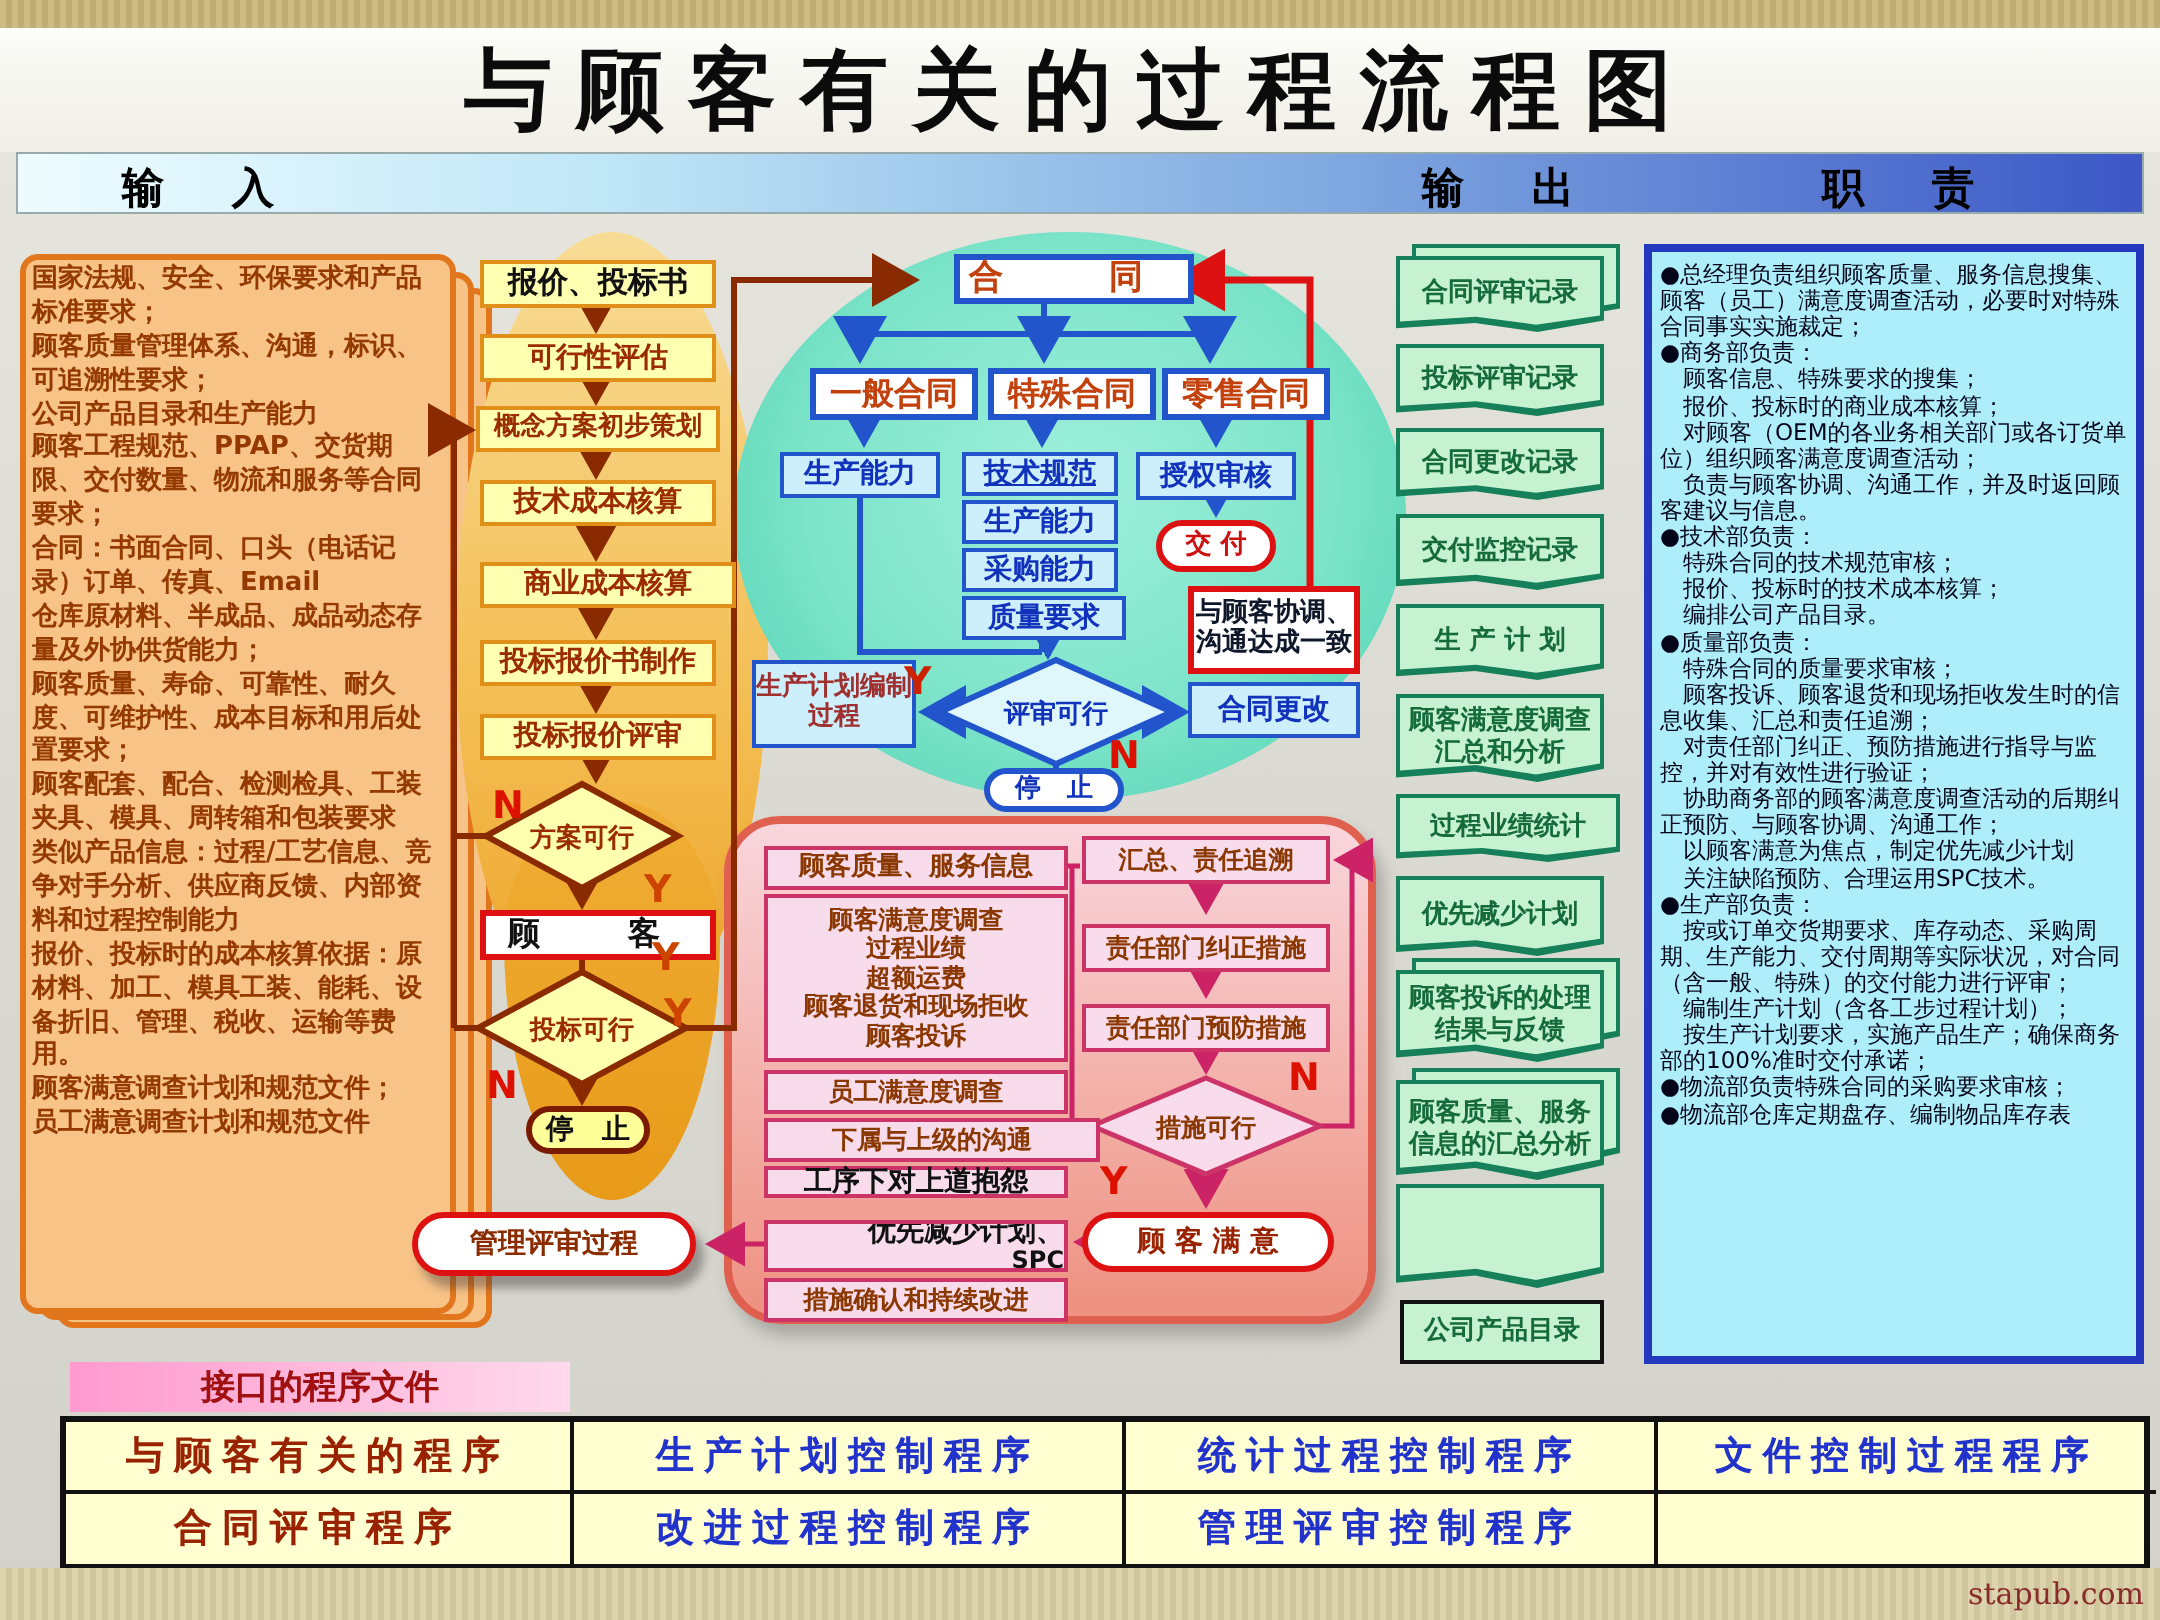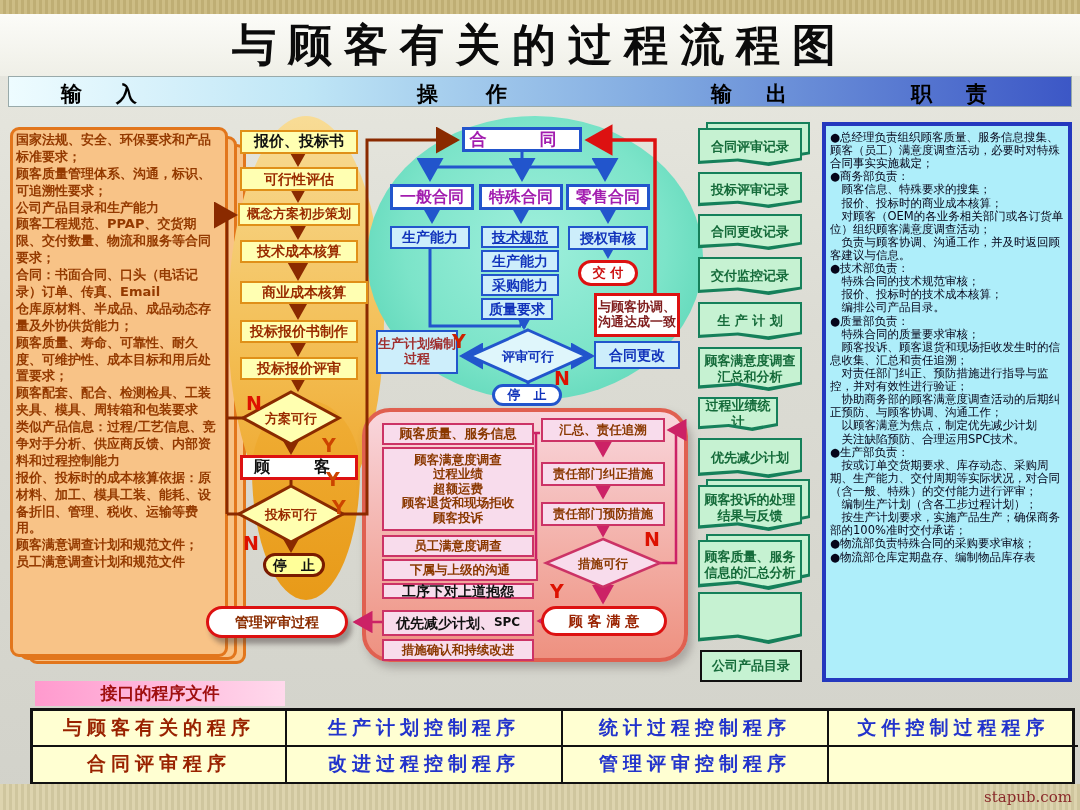--- a/index.html
+++ b/index.html
@@ -25,21 +25,21 @@
   
   .teardrop{position:absolute;z-index:1;}
   .tealellipse{position:absolute;left:367px;top:116px;width:336px;height:284px;border-radius:50%;z-index:1;
        background:radial-gradient(ellipse at 50% 45%,#9fefdc 0%,#7ce4c9 55%,#4bcfae 100%);}
   .pinksection{position:absolute;left:362px;top:408px;width:326px;height:254px;border-radius:28px;z-index:1;
        background:linear-gradient(180deg,#f9d6dd 0%,#f3b0a8 55%,#ee9180 100%);
        border:4px solid #e06050;box-sizing:border-box;box-shadow:4px 6px 8px rgba(90,80,80,.35);}
   
   .ybox{background:#ffffb2;border:2.5px solid #e09018;color:#9a2c00;font-weight:bold;font-size:14px;}
   .bbox{background:#cdeefb;border:2.5px solid #2255cc;color:#1133bb;font-weight:bold;font-size:14px;}
-  .bboxw{background:#fff;border:3px solid #2255cc;color:#a21caf;font-weight:bold;}
+  .bboxw{background:#fff;border:3px solid #2255cc;color:#c2410c;font-weight:bold;margin-left:15px;}
   .redb{background:#fff;border:3px solid #dd1111;}
   .pbox{background:#f8dcec;border:2px solid #cc3366;color:#8a3800;font-weight:bold;font-size:12.5px;}
   .gdoc{position:absolute;background:#15805a;z-index:3;
        clip-path:polygon(0 0,100% 0,100% 85%,68% 100%,38% 88%,0 95%);}
   .gdoc .din{position:absolute;left:2px;top:2px;right:2px;bottom:3px;background:#c6f2d2;
        clip-path:polygon(0 0,100% 0,100% 84%,68% 98%,38% 86%,0 93%);
        display:flex;align-items:center;justify-content:center;text-align:center;
        color:#156b3a;font-weight:bold;font-size:13px;line-height:1.2;padding:0 2px;}
   .bluepanel{position:absolute;left:822px;top:122px;width:250px;height:560px;z-index:3;
        background:#aeeefa;border:4px solid #2438bе;border:4px solid #2438be;box-sizing:border-box;
@@ -67,21 +67,20 @@
 <body>
 
 <div class="page">
 
   <div class="abs topstrip"></div>
   <div class="abs titlezone"></div>
   <div class="abs title">与顾客有关的过程流程图</div>
 
   <div class="abs headerband">
     <span class="hlabel" style="left:52px;">输入</span>
-    <span class="hlabel" style="left:408px;letter-spacing:48px;">操作</span>
     <span class="hlabel" style="left:702px;">输出</span>
     <span class="hlabel" style="left:902px;">职责</span>
   </div>
 
   <div class="sheet" style="left:28px;top:144px;width:218px;height:520px;z-index:1;"></div>
   <div class="sheet" style="left:19px;top:136px;width:218px;height:524px;z-index:1;"></div>
   <div class="sheet" style="left:10px;top:127px;width:218px;height:530px;z-index:2;"></div>
   <div class="inputs-text">
       <div>国家法规、安全、环保要求和产品标准要求；</div>
       <div>顾客质量管理体系、沟通，标识、可追溯性要求；</div>
@@ -181,41 +180,41 @@
   <div class="box redb" style="left:206px;top:606px;width:142px;height:32px;border-radius:17px;color:#8a2c00;font-weight:bold;font-size:14px;box-shadow:4px 6px 5px rgba(70,60,60,.45);">管理评审过程</div>
 
   <div class="box bboxw" style="left:462px;top:127px;width:120px;height:25px;font-size:17px;letter-spacing:18px;">合　同</div>
   <div class="box bboxw" style="left:390px;top:184px;width:84px;height:26px;">一般合同</div>
   <div class="box bboxw" style="left:479px;top:184px;width:84px;height:26px;">特殊合同</div>
   <div class="box bboxw" style="left:566px;top:184px;width:84px;height:26px;">零售合同</div>
   <div class="box bbox" style="left:390px;top:226px;width:80px;height:23px;">生产能力</div>
   <div class="box bbox" style="left:481px;top:226px;width:78px;height:22px;text-decoration:underline;">技术规范</div>
   <div class="box bbox" style="left:481px;top:250px;width:78px;height:22px;">生产能力</div>
   <div class="box bbox" style="left:481px;top:274px;width:78px;height:22px;">采购能力</div>
-  <div class="box bbox" style="left:481px;top:298px;width:72px;height:22px;">质量要求</div>
+  <div class="box bbox" style="left:481px;top:298px;width:82px;height:22px;">质量要求</div>
   <div class="box bbox" style="left:568px;top:226px;width:80px;height:24px;">授权审核</div>
   <div class="box redb" style="left:578px;top:260px;width:60px;height:26px;border-radius:13px;color:#cc1111;font-weight:bold;font-size:13px;">交 付</div>
-  <div class="box" style="left:594px;top:293px;width:86px;height:44px;background:#fff;border:3px solid #dd1111;color:#7f1d1d;font-weight:bold;font-size:13px;">与顾客协调、沟通达成一致</div>
+  <div class="box" style="left:594px;top:293px;width:86px;height:44px;background:#fff;border:3px solid #dd1111;color:#0f172a;font-weight:bold;font-size:13px;">与顾客协调、沟通达成一致</div>
   <div class="box bbox" style="left:594px;top:341px;width:86px;height:28px;">合同更改</div>
   <div class="box bbox" style="left:376px;top:330px;width:82px;height:44px;color:#a03030;font-size:13px;">生产计划编制过程</div>
   <div class="dtext" style="left:480px;top:348px;width:96px;font-size:13px;color:#1133bb;">评审可行</div>
   <div class="box" style="left:492px;top:384px;width:70px;height:22px;background:#fff;border:3px solid #2255cc;border-radius:11px;color:#1133bb;font-weight:bold;font-size:13px;">停　止</div>
 
   <div class="box pbox" style="left:382px;top:423px;width:152px;height:22px;font-size:13px;">顾客质量、服务信息</div>
   <div class="box pbox" style="left:382px;top:447px;width:152px;height:84px;font-size:12.5px;flex-direction:column;">
       <div>顾客满意度调查</div>
       <div>过程业绩</div>
       <div>超额运费</div>
       <div>顾客退货和现场拒收</div>
       <div>顾客投诉</div>
     </div>
   <div class="box pbox" style="left:382px;top:535px;width:152px;height:22px;">员工满意度调查</div>
-  <div class="box pbox" style="left:382px;top:559px;width:156px;height:22px;text-align:right;">下属与上级的沟通</div>
+  <div class="box pbox" style="left:382px;top:559px;width:168px;height:22px;text-align:right;">下属与上级的沟通</div>
   <div class="box pbox" style="left:382px;top:583px;width:152px;height:16px;color:#111;font-size:14px;">工序下对上道抱怨</div>
-  <div class="box pbox" style="left:382px;top:610px;width:152px;height:26px;color:#111;font-size:14px;flex-direction:row;overflow:hidden;">
+  <div class="box pbox" style="left:382px;top:610px;width:152px;height:26px;color:#111;font-size:14px;flex-direction:column;overflow:hidden;align-items:flex-end;">
     <span>优先减少计划、</span>
     <span style="font-size:12px;">SPC</span>
   </div>
   <div class="box pbox" style="left:382px;top:639px;width:152px;height:22px;">措施确认和持续改进</div>
   <div class="box pbox" style="left:541px;top:418px;width:124px;height:24px;">汇总、责任追溯</div>
   <div class="box pbox" style="left:541px;top:462px;width:124px;height:24px;">责任部门纠正措施</div>
   <div class="box pbox" style="left:541px;top:502px;width:124px;height:24px;">责任部门预防措施</div>
   <div class="dtext" style="left:555px;top:556px;width:96px;font-size:12.5px;color:#8a3800;">措施可行</div>
   <div class="box redb" style="left:541px;top:606px;width:126px;height:30px;border-radius:15px;color:#992200;font-weight:bold;font-size:14px;">顾 客 满 意</div>
 
@@ -243,21 +242,21 @@
     </div>
   <div class="gdoc" style="left:698px;top:257px;width:104px;height:38px;">
       <div class="din">交付监控记录</div>
     </div>
   <div class="gdoc" style="left:698px;top:347px;width:104px;height:44px;">
       <div class="din">顾客满意度调查汇总和分析</div>
     </div>
   <div class="gdoc" style="left:698px;top:302px;width:104px;height:38px;">
       <div class="din">生 产 计 划</div>
     </div>
-  <div class="gdoc" style="left:698px;top:397px;width:80px;height:34px;">
+  <div class="gdoc" style="left:698px;top:397px;width:112px;height:34px;">
       <div class="din">过程业绩统计</div>
     </div>
   <div class="gdoc" style="left:698px;top:438px;width:104px;height:40px;">
       <div class="din">优先减少计划</div>
     </div>
   <div class="gdoc" style="left:706px;top:479px;width:104px;height:46px;">
       <div class="din"></div>
     </div>
   <div class="gdoc" style="left:698px;top:485px;width:104px;height:46px;">
       <div class="din">顾客投诉的处理结果与反馈</div>

